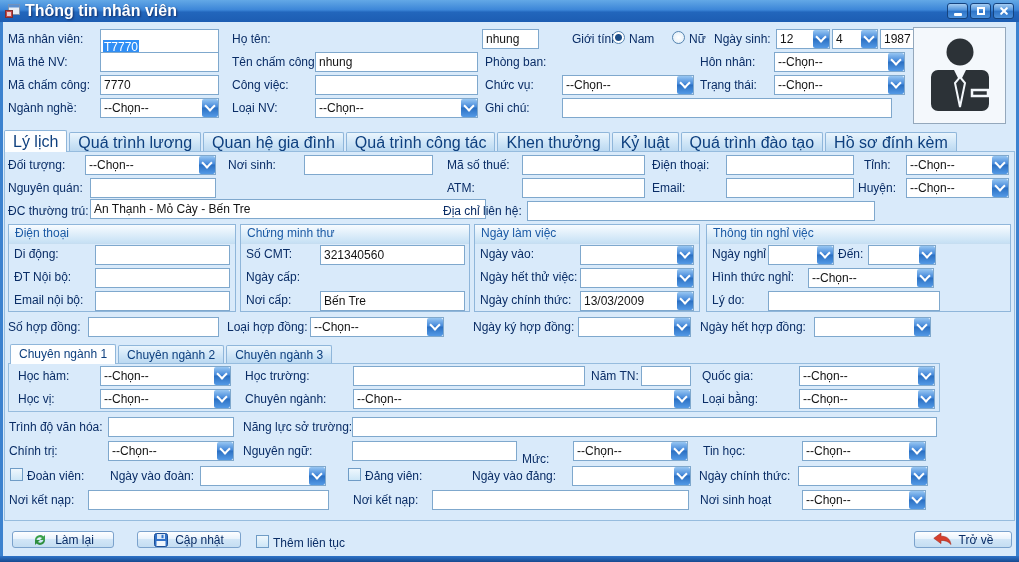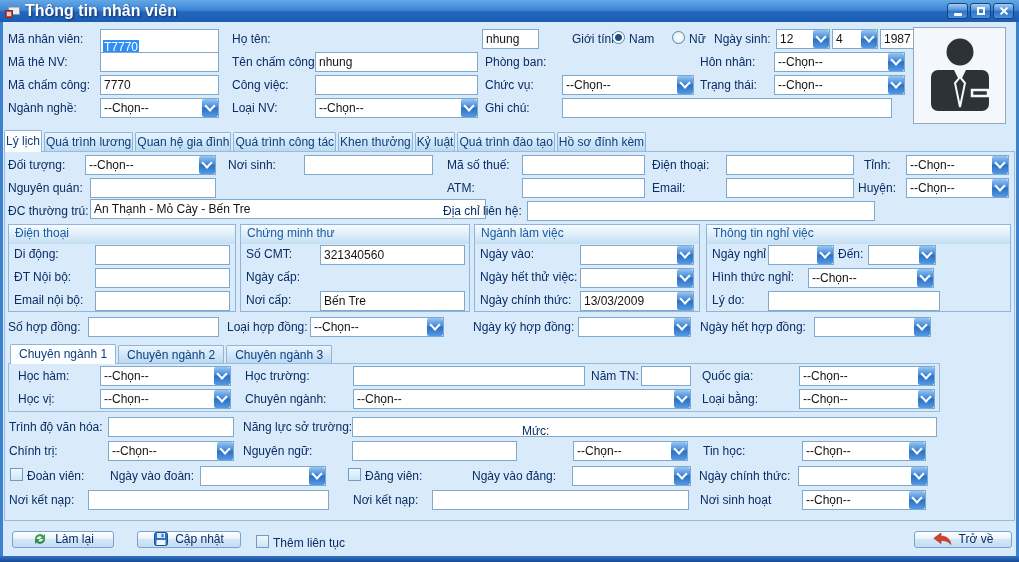--- a/index.html
+++ b/index.html
@@ -34,39 +34,39 @@
   .dd .val{flex:1;font-size:12px;color:#141414;padding:0 3px;white-space:nowrap;overflow:hidden;}
   .dbtn{flex:0 0 16px;width:16px;height:18px;border-radius:2px;
       background:linear-gradient(#97c6f2,#4488da 45%,#2a6fc2 50%,#549ae6);
       display:flex;align-items:center;justify-content:center;}
   .chev{width:6px;height:6px;border-right:2px solid #fff;border-bottom:2px solid #fff;
       transform:translateY(-2px) rotate(45deg);}
   .grp{position:absolute;border:1px solid #8fb6da;box-sizing:border-box;background:#d9eafa;}
   .ghead{height:16px;background:linear-gradient(#f8fcff,#d5e9f8 70%,#c6e0f4);border-bottom:1px solid #c6def1;
       color:#1b5aa5;font-size:12px;padding:1px 6px;white-space:nowrap;}
   .tabs{position:absolute;left:4px;top:131px;width:1011px;height:21px;display:flex;align-items:flex-end;}
-  .tab{position:relative;height:20px;line-height:19px;padding:0 1px;margin-right:2px;font-size:12px;color:#0d3f7e;
+  .tab{position:relative;height:20px;line-height:19px;padding:0 8px;margin-right:2px;font-size:16px;color:#0d3f7e;
       background:linear-gradient(#eaf5fd,#cbe3f6 60%,#b9d7f0);border:1px solid #8fb6da;border-bottom:none;
       border-radius:2px 2px 0 0;box-sizing:border-box;cursor:pointer;white-space:nowrap;}
   .tab.active{background:#fdfeff;height:22px;line-height:21px;z-index:3;}
   .content-border{position:absolute;left:4px;top:151px;width:1011px;height:370px;border:1px solid #96bcde;box-sizing:border-box;}
   .subtabs{position:absolute;left:10px;top:344px;height:20px;display:flex;align-items:flex-end;}
   .stab{position:relative;height:19px;line-height:18px;padding:0 8px;margin-right:2px;font-size:12px;color:#0d3f7e;
       background:linear-gradient(#eaf5fd,#cbe3f6 60%,#b9d7f0);border:1px solid #8fb6da;border-bottom:none;
       border-radius:2px 2px 0 0;box-sizing:border-box;cursor:pointer;white-space:nowrap;}
   .stab.active{background:#fdfeff;height:20px;z-index:3;}
   .edu-border{position:absolute;left:8px;top:363px;width:932px;height:49px;border:1px solid #96bcde;box-sizing:border-box;}
   .rb{position:absolute;width:13px;height:13px;margin:0;appearance:none;-webkit-appearance:none;
       border:1px solid #5584b0;border-radius:50%;background:radial-gradient(#ffffff,#dcebf7);}
   .rb:checked{background:radial-gradient(circle,#1e4e86 0 3px,#fff 4px);}
   .cb{position:absolute;width:13px;height:13px;margin:0;appearance:none;-webkit-appearance:none;
       border:1px solid #6f9cc6;background:linear-gradient(#eef7fd,#cde6f7);}
   .fbtn{position:absolute;height:17px;box-sizing:border-box;border:1px solid #7ba2cc;border-radius:3px;
       background:linear-gradient(#fefeff,#e9f3fc 45%,#d2e6f7 50%,#c4ddf2);
-      display:flex;align-items:flex-start;justify-content:center;gap:7px;color:#0a2d66;font-size:12px;cursor:pointer;}
+      display:flex;align-items:center;justify-content:center;gap:7px;color:#0a2d66;font-size:12px;cursor:pointer;}
   .avatar{position:absolute;left:913px;top:27px;width:93px;height:97px;background:#f4f8fc;border:1px solid #94a8bc;
       box-sizing:border-box;display:flex;align-items:center;justify-content:center;}
 </style>
 </head>
 <body>
 
 <div class="win">
 
   <div class="titlebar">
     <span style="display:flex;">
@@ -251,21 +251,21 @@
   <div class="grp" style="left:240px;top:224px;width:230px;height:88px">
     <div class="ghead">Chứng minh thư</div>
   </div>
   <span class="lbl" style="left:246px;top:247px">Số CMT:</span>
   <input class="tb" style="left: 320px; top: 245px; width: 145px;" value="321340560">
   <span class="lbl" style="left:246px;top:270px">Ngày cấp:</span>
   <span class="lbl" style="left:246px;top:293px">Nơi cấp:</span>
   <input class="tb" style="left: 320px; top: 291px; width: 145px;" value="Bến Tre">
 
   <div class="grp" style="left:474px;top:224px;width:226px;height:88px">
-    <div class="ghead">Ngành làm việc</div>
+    <div class="ghead">Ngày làm việc</div>
   </div>
   <span class="lbl" style="left:480px;top:247px">Ngày vào:</span>
   <div class="dd" style="left:580px;top:245px;width:114px">
       <span class="val"></span>
       <span class="dbtn">
         <i class="chev"></i>
       </span>
     </div>
   <span class="lbl" style="left:480px;top:270px">Ngày hết thử việc:</span>
   <div class="dd" style="left:580px;top:268px;width:114px">
@@ -388,21 +388,21 @@
 
   <span class="lbl" style="left:9px;top:444px">Chính trị:</span>
   <div class="dd" style="left:108px;top:441px;width:126px">
       <span class="val">--Chọn--</span>
       <span class="dbtn">
         <i class="chev"></i>
       </span>
     </div>
   <span class="lbl" style="left:243px;top:444px">Nguyên ngữ:</span>
   <input class="tb" style="left: 352px; top: 441px; width: 165px;" value="">
-  <span class="lbl" style="left:522px;top:424px">Mức:</span>
+  <span class="lbl" style="left:522px;top:452px">Mức:</span>
   <div class="dd" style="left:573px;top:441px;width:115px">
       <span class="val">--Chọn--</span>
       <span class="dbtn">
         <i class="chev"></i>
       </span>
     </div>
   <span class="lbl" style="left:703px;top:444px">Tin học:</span>
   <div class="dd" style="left:802px;top:441px;width:124px">
       <span class="val">--Chọn--</span>
       <span class="dbtn">

